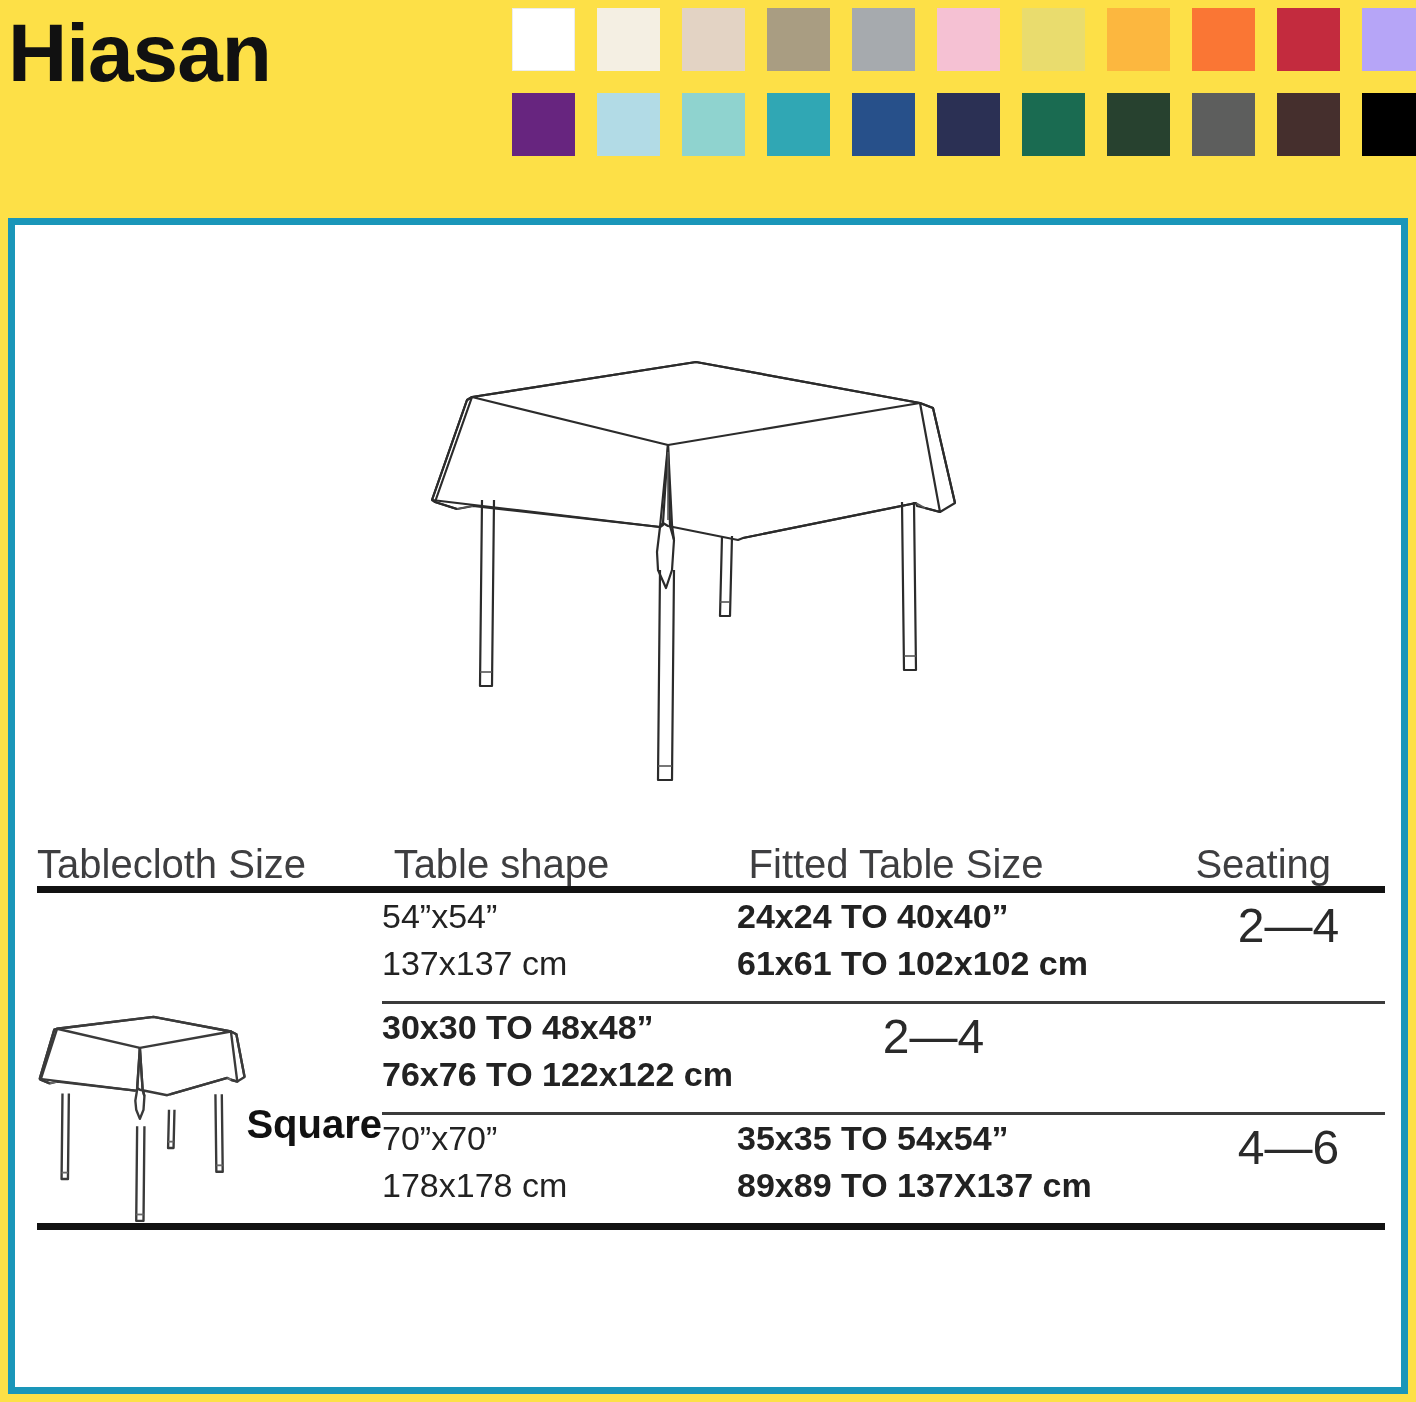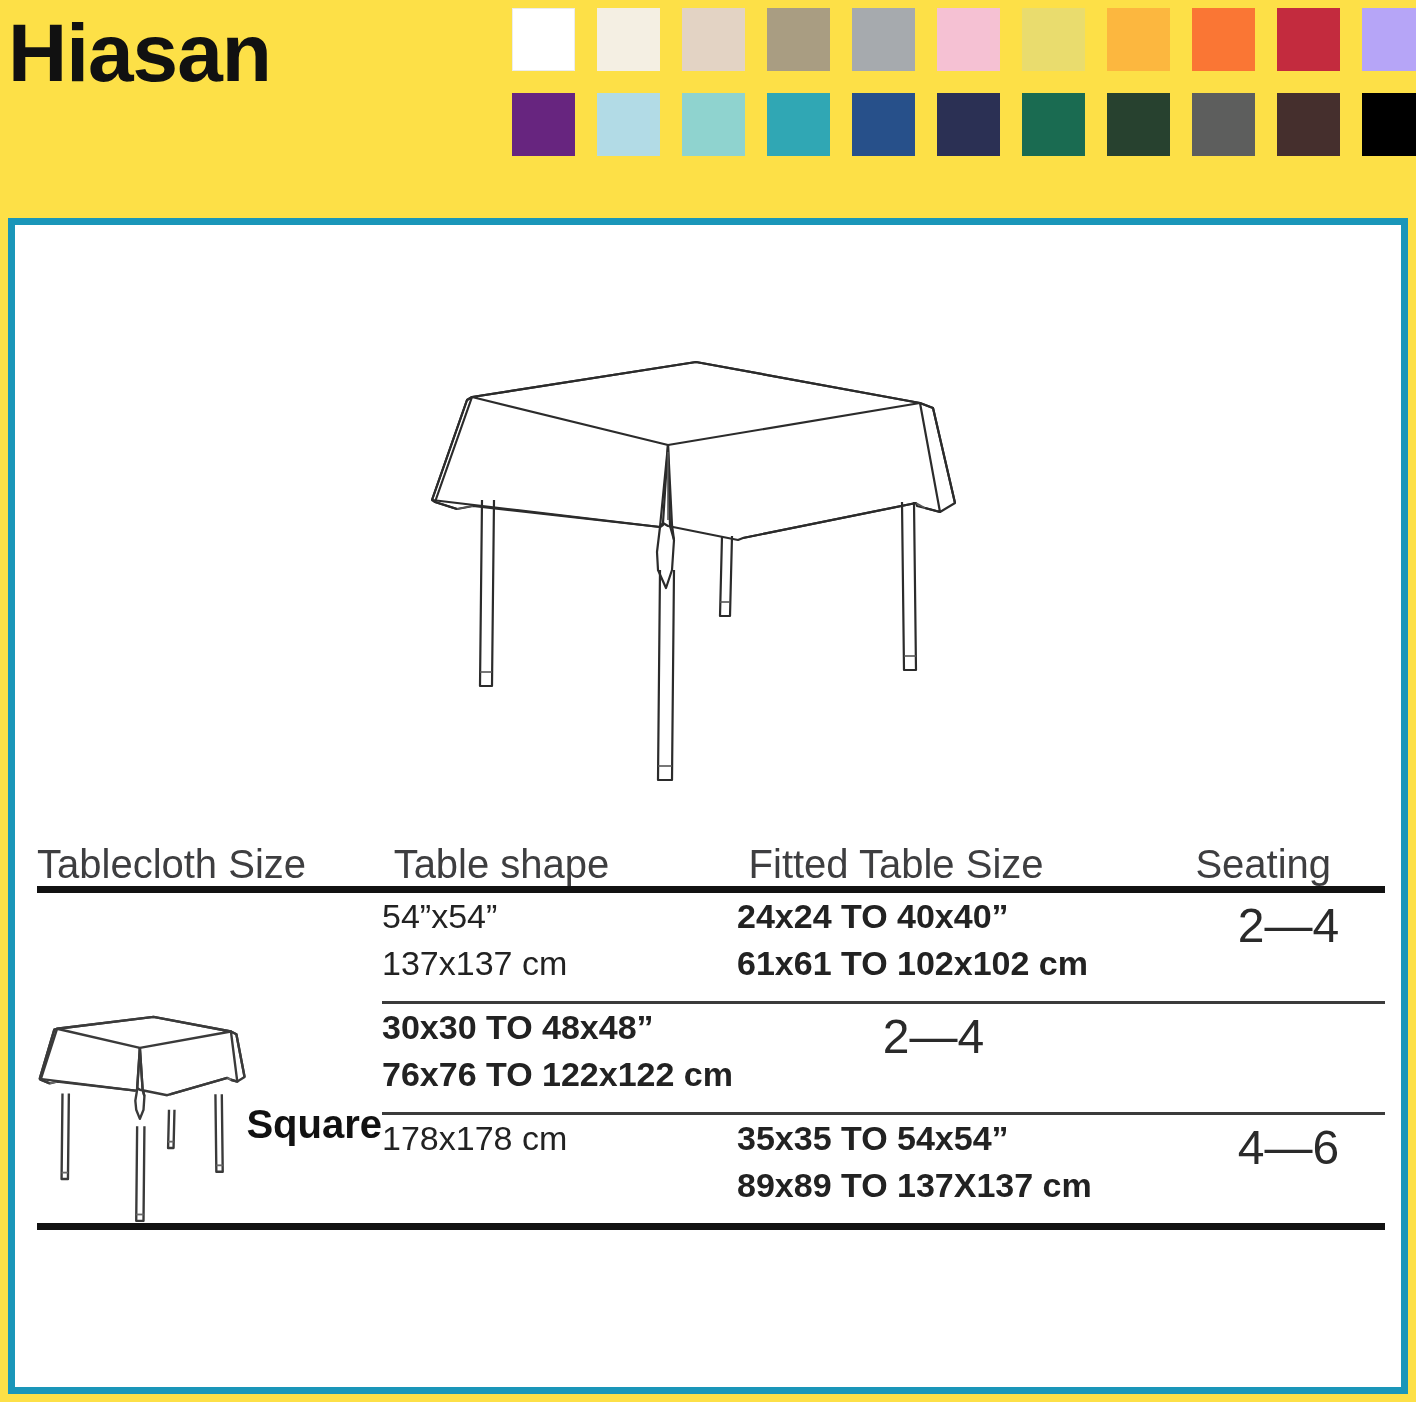--- a/index.html
+++ b/index.html
@@ -297,20 +297,21 @@
           <div>76x76 TO 122x122 cm</div>
         </div>
         <div class="td c4">2—4</div>
       </div>
 
       <div class="rule-thin inset"></div>
 
       <div class="trow">
         <div class="td c1"></div>
         <div class="td c2">
+          <div>70”x70”</div>
           <div>178x178 cm</div>
         </div>
         <div class="td c3">
           <div>35x35 TO 54x54”</div>
           <div>89x89 TO 137X137 cm</div>
         </div>
         <div class="td c4">4—6</div>
       </div>
 
       <div class="rule-thick"></div>

